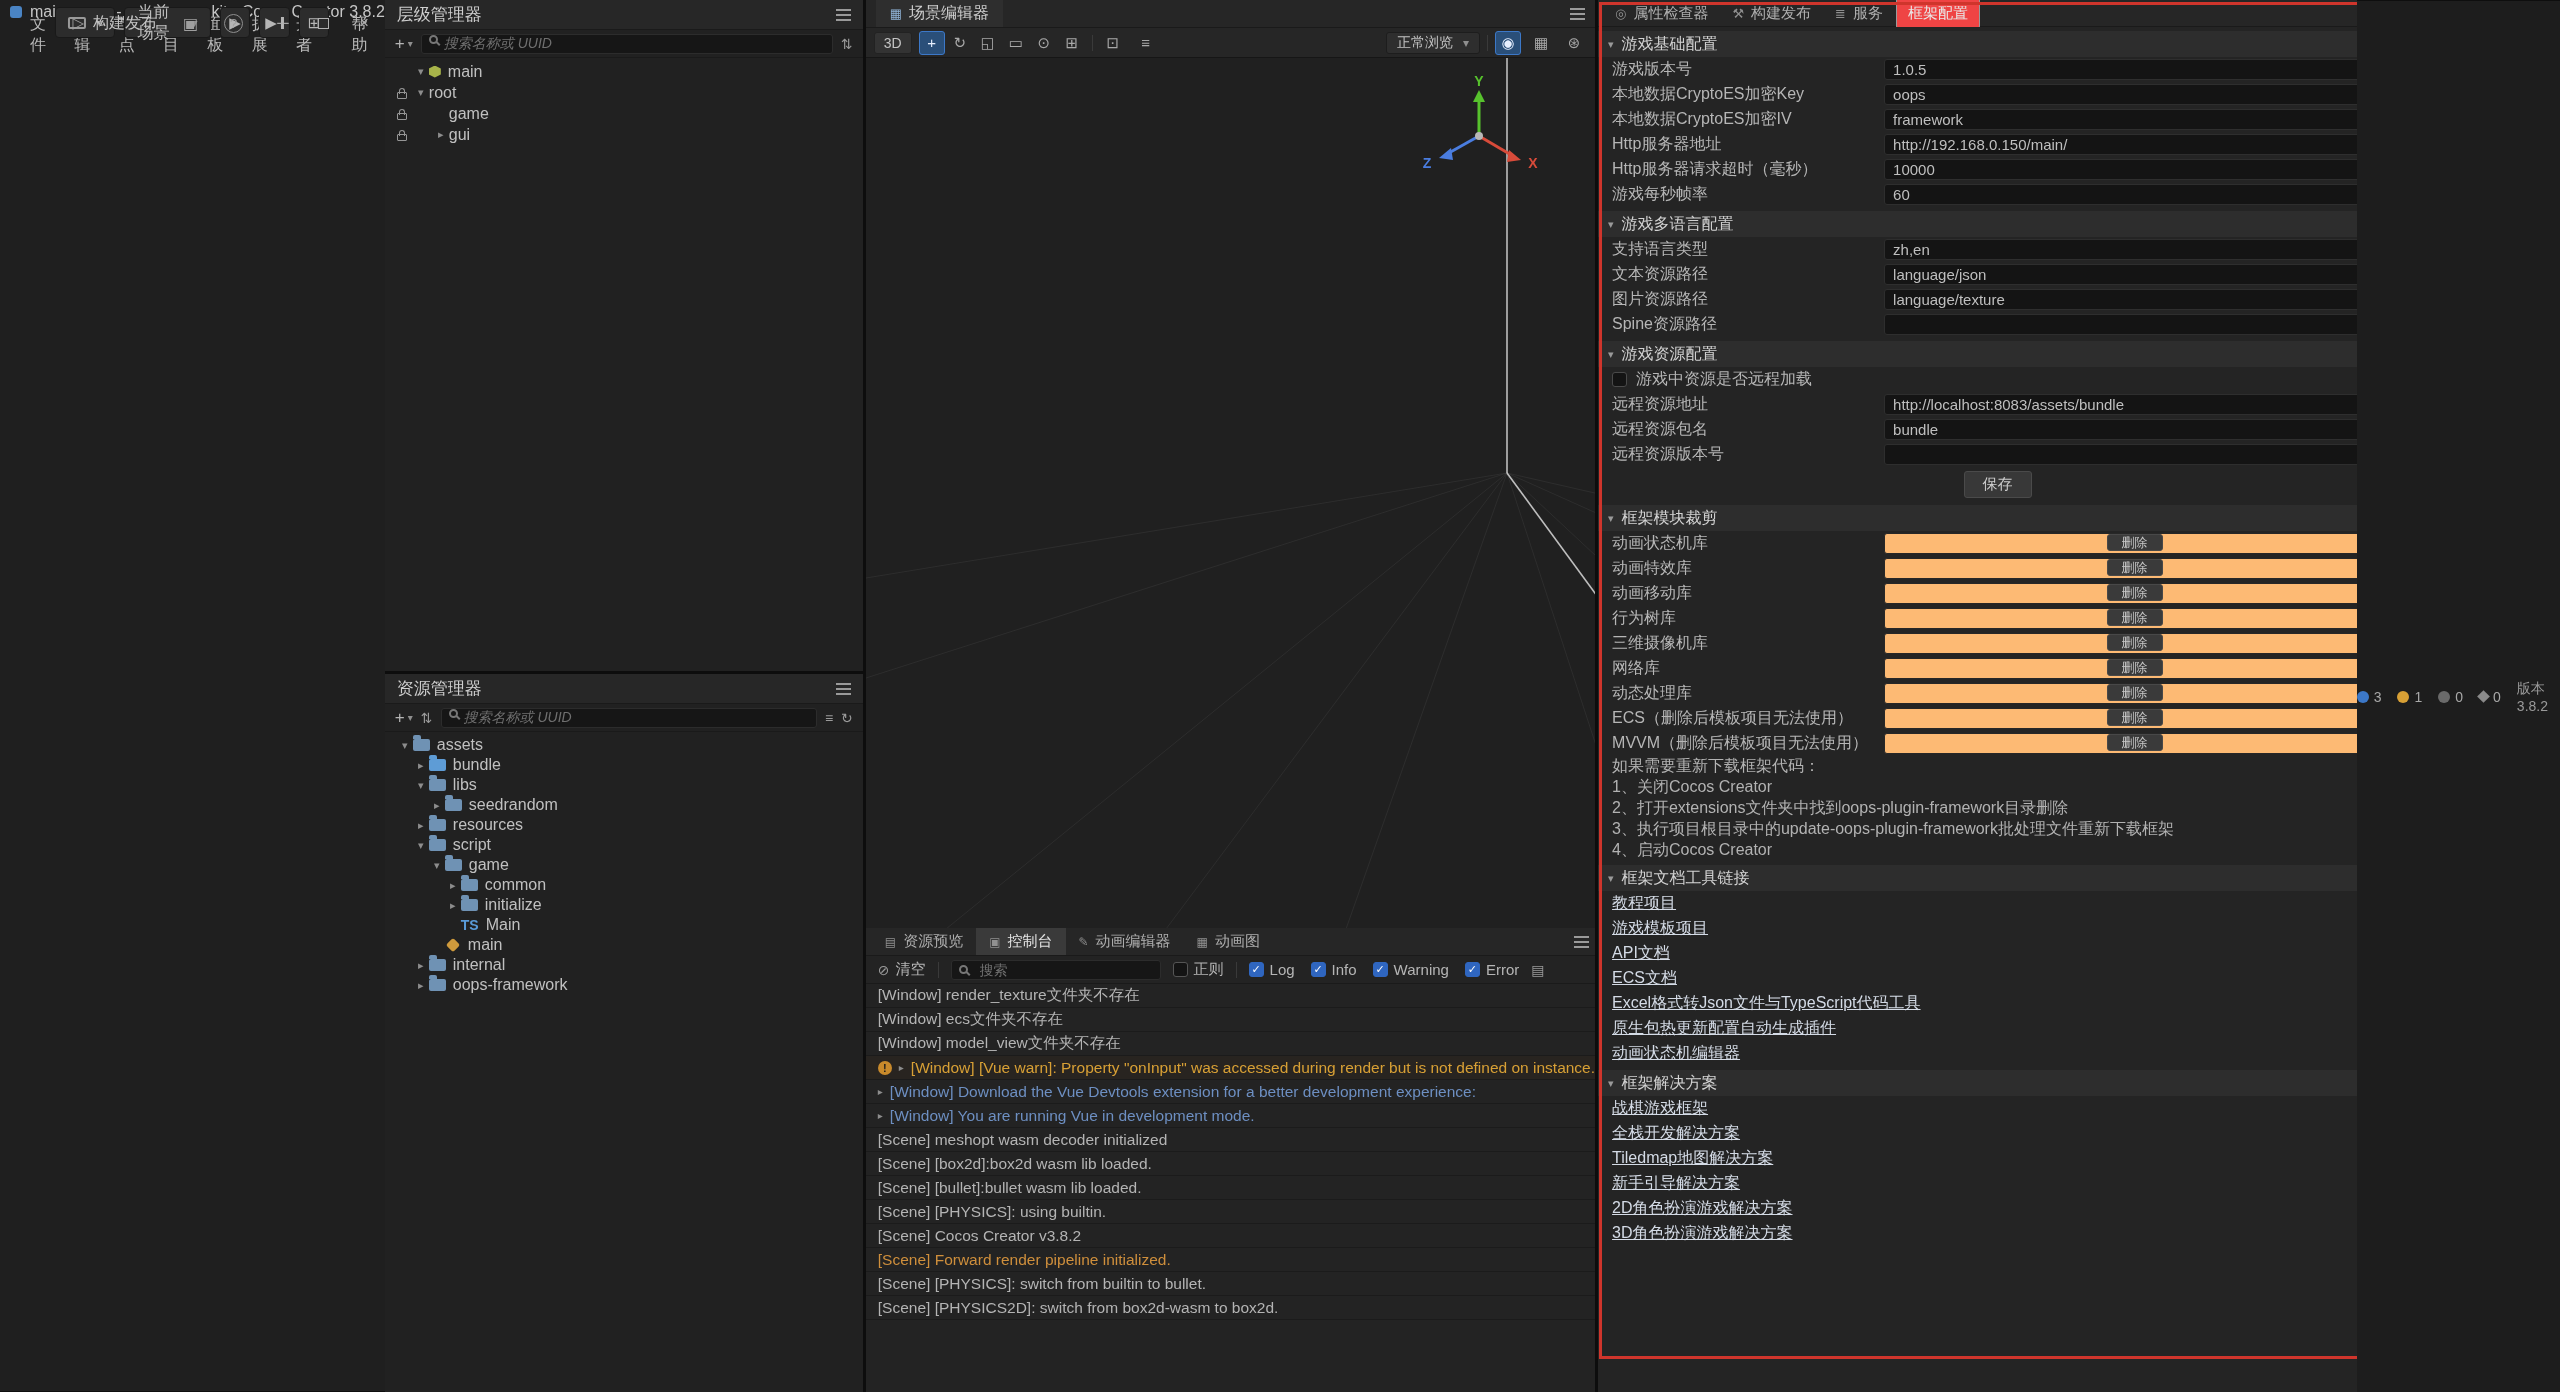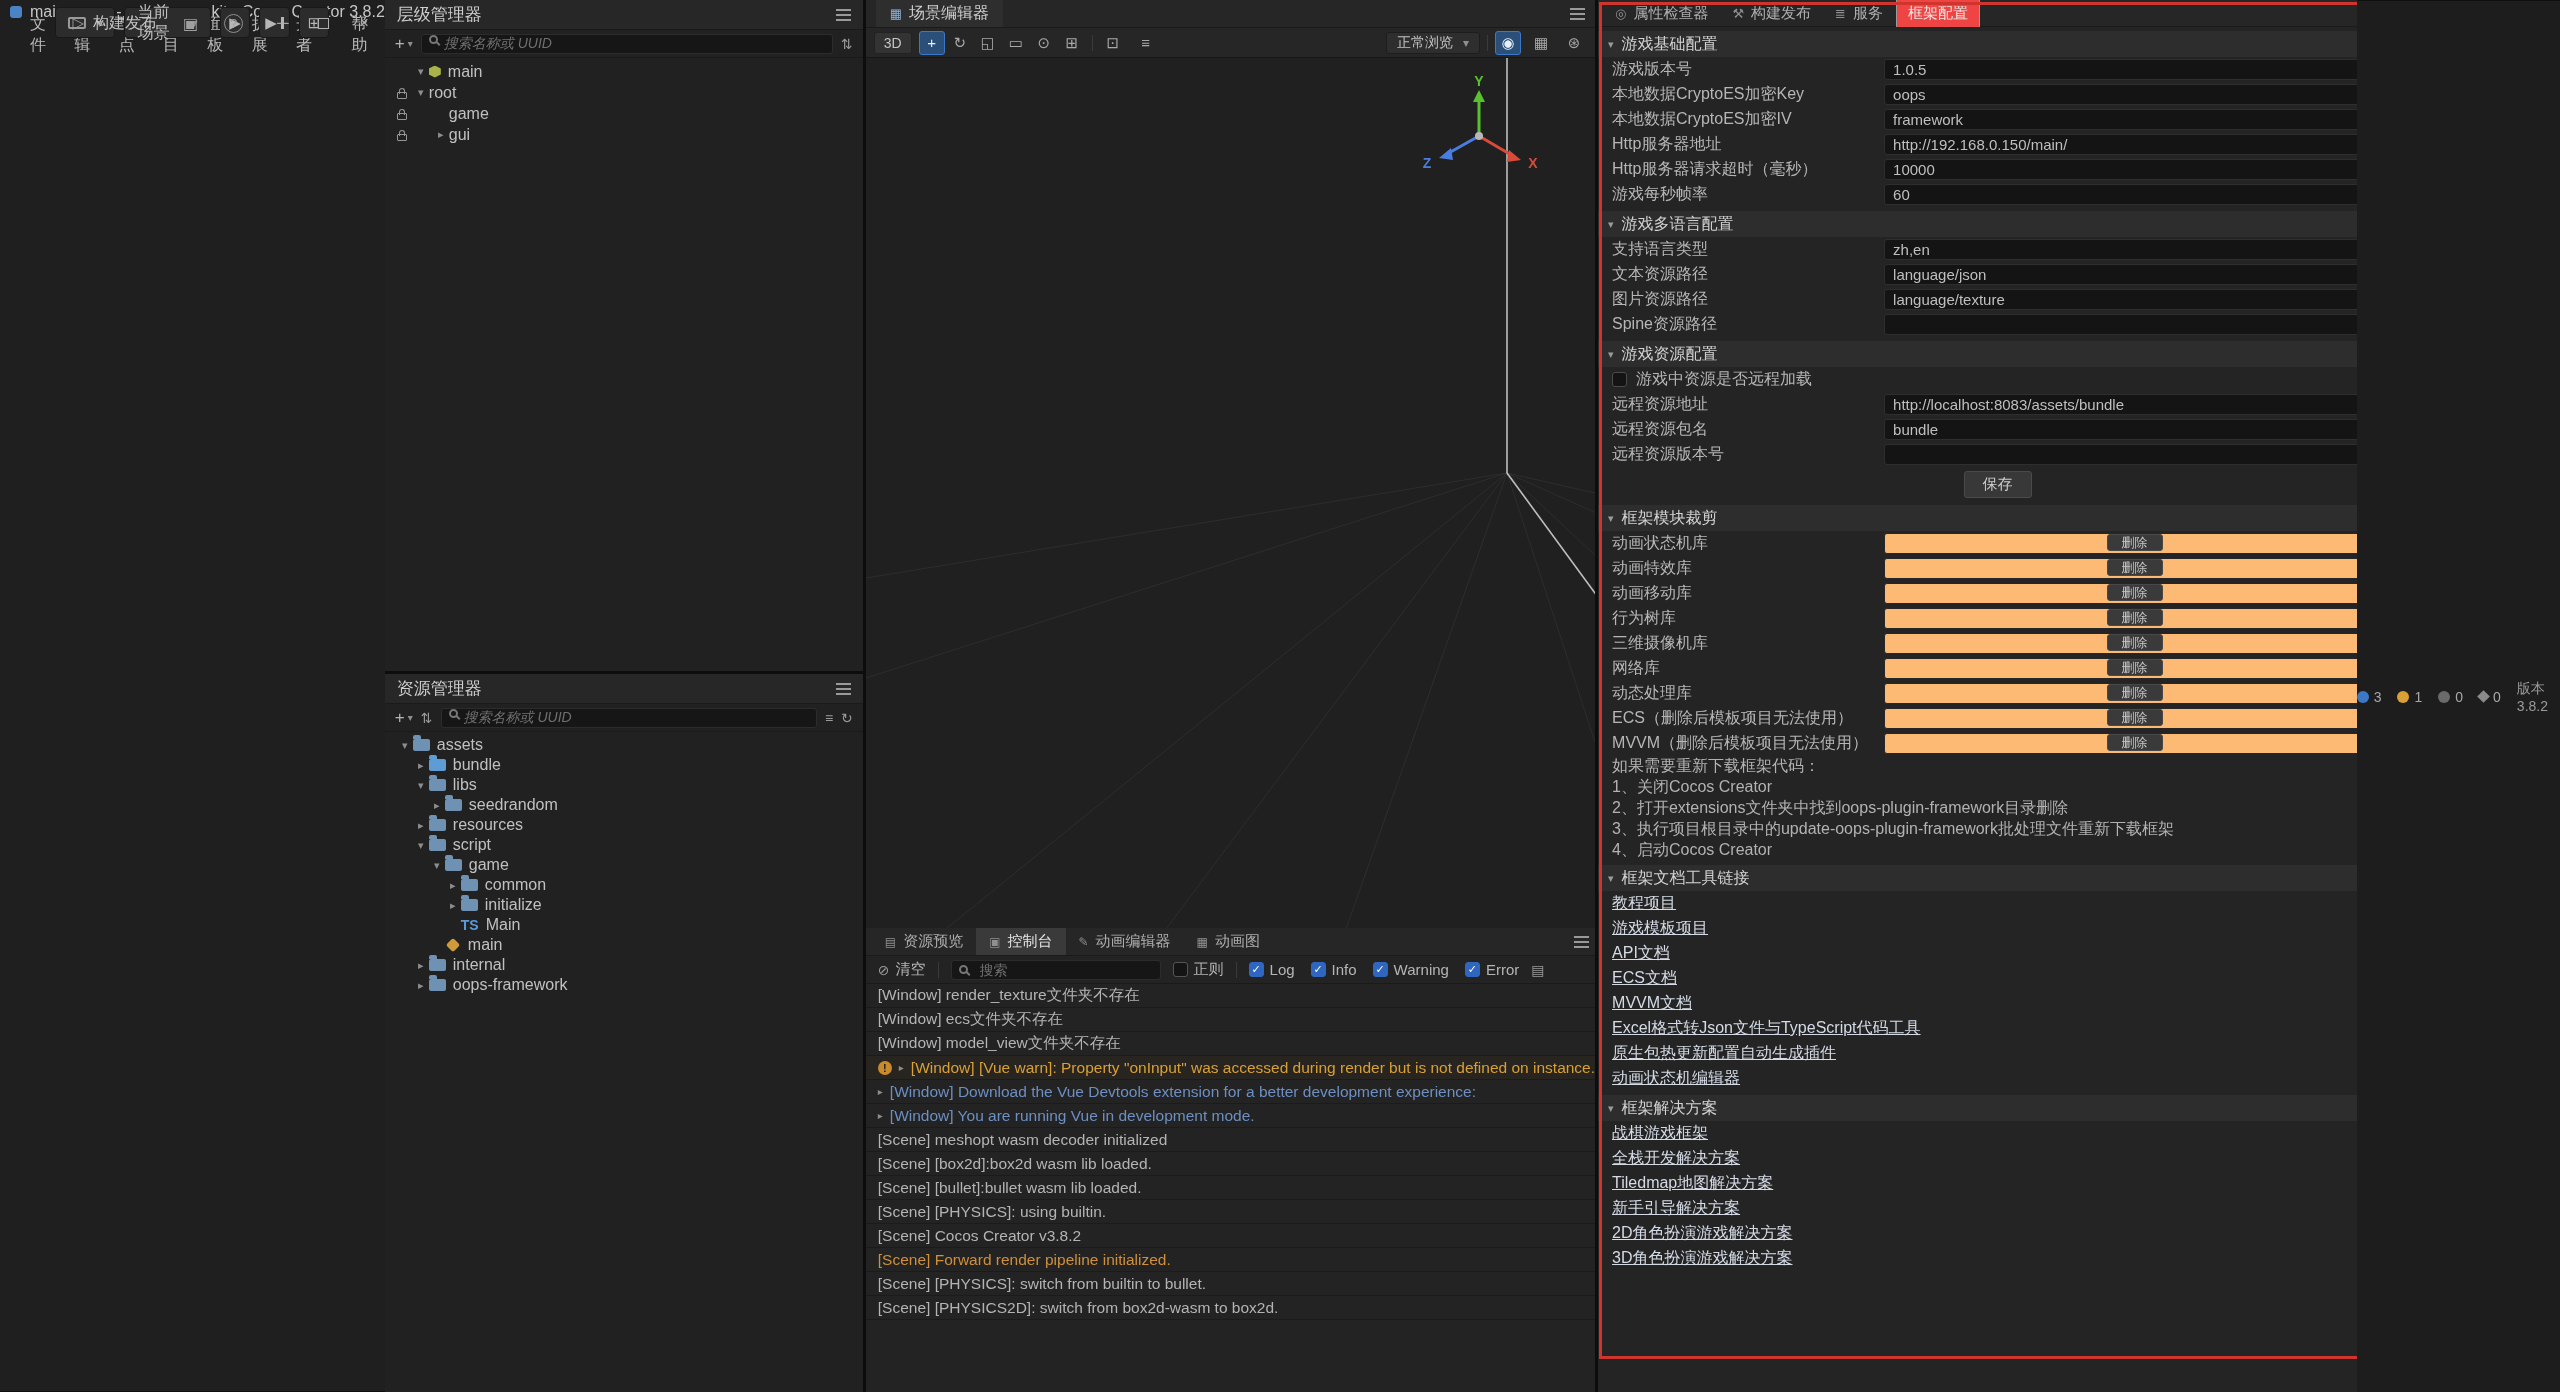--- a/index.html
+++ b/index.html
@@ -725,23 +725,20 @@
             <div class="link-row">
               <span>游戏模板项目</span>
             </div>
             <div class="link-row">
               <span>API文档</span>
             </div>
             <div class="link-row">
               <span>ECS文档</span>
             </div>
             <div class="link-row">
-              <span>MVVM文档</span>
-            </div>
-            <div class="link-row">
               <span>Excel格式转Json文件与TypeScript代码工具</span>
             </div>
             <div class="link-row">
               <span>原生包热更新配置自动生成插件</span>
             </div>
             <div class="link-row">
               <span>动画状态机编辑器</span>
             </div>
           </div>
           <div class="insp-section">

